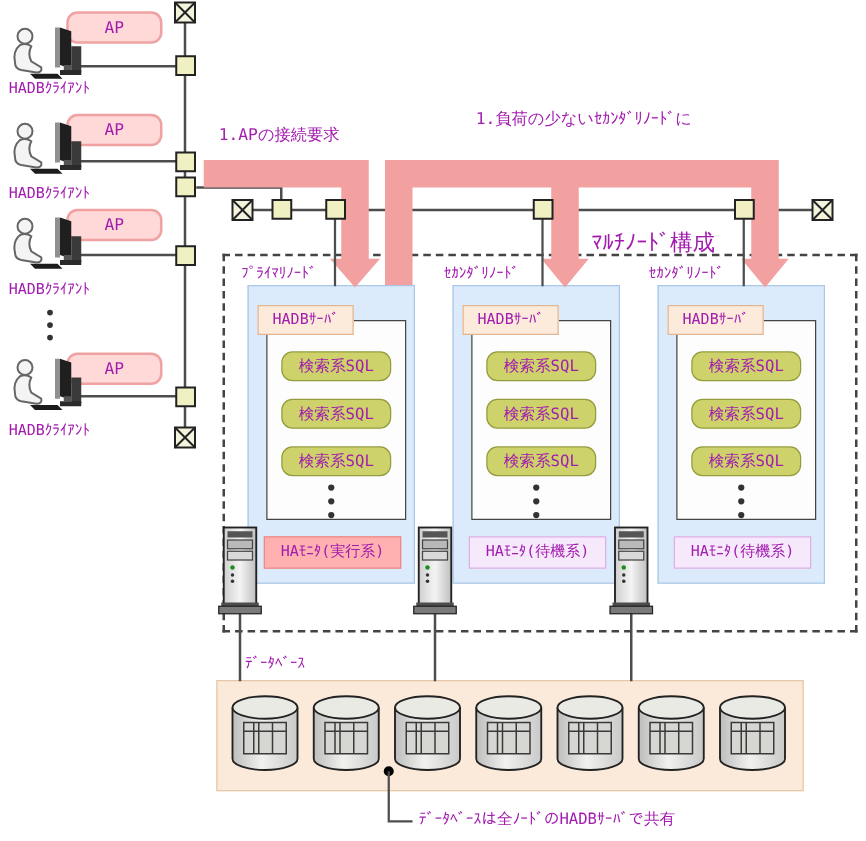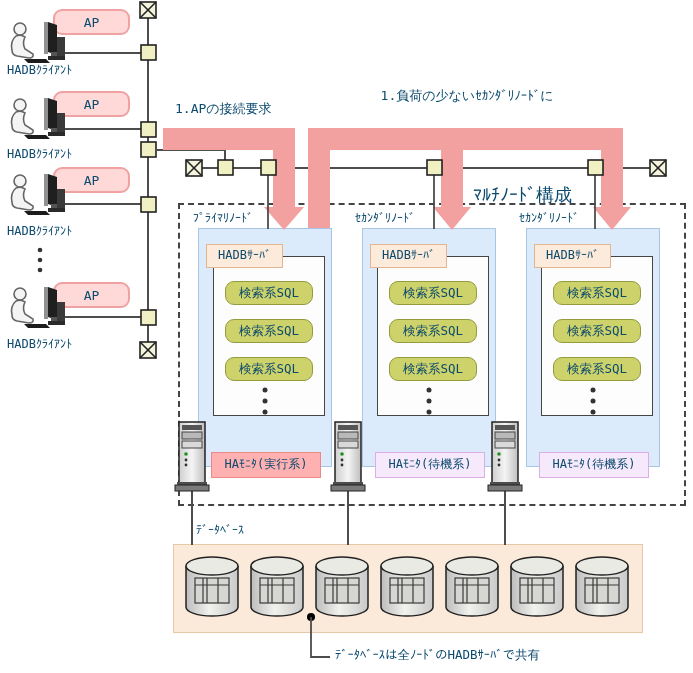--- a/index.html
+++ b/index.html
@@ -1,29 +1,29 @@
 <!DOCTYPE html>
 <html><head>
 <meta charset="utf-8">
 <style>
   html,body{margin:0;padding:0;background:#fff;}
   .canvas{position:relative;width:693px;height:673px;background:#fff;
-    font-family:"DejaVu Sans Mono","DejaVu Sans",sans-serif;color:#0c4a6e;overflow:hidden;}
+    font-family:"DejaVu Sans Mono","DejaVu Sans",sans-serif;color:#a21caf;overflow:hidden;}
   .txt{position:absolute;font-size:12px;line-height:15px;white-space:nowrap;}
   .ap-box{position:absolute;width:77px;height:26px;background:#FFD8D8;border:2px solid #F0A2A2;
     border-radius:9px;text-align:center;font-size:13px;line-height:24px;box-sizing:border-box;}
   .dashed-box{position:absolute;border:2px dashed #444;box-sizing:border-box;background:transparent;}
   .node-box{position:absolute;width:134px;height:239px;background:#DCEBFB;border:1.5px solid #A9C7E5;box-sizing:border-box;}
   .inner-box{position:absolute;left:14px;top:27px;width:112px;height:160px;background:#FDFDFD;border:1.5px solid #454545;box-sizing:border-box;}
   .hadb-server{position:absolute;left:7px;top:15px;width:77px;height:24px;background:#FCEBDB;border:1.5px solid #E2B693;
     box-sizing:border-box;text-align:center;font-size:12px;line-height:21px;}
   .sql-box{position:absolute;left:26px;width:88px;height:24px;background:#CDD26A;border:1.5px solid #949C3E;
     border-radius:9px;box-sizing:border-box;text-align:center;font-size:12.5px;line-height:21px;}
   .monitor-box{position:absolute;left:12px;top:200px;width:110px;height:26px;box-sizing:border-box;
-    text-align:center;font-size:12px;line-height:23px;margin-top:23px;}
+    text-align:center;font-size:12px;line-height:23px;}
   .monitor-active{background:#FFB0B0;border:1.5px solid #EC8888;}
   .monitor-standby{background:#F6E9FB;border:1.5px solid #DBAEE5;}
   .db-box{position:absolute;left:173px;top:544px;width:470px;height:89px;background:#FBE9D9;border:1px solid #E6C7A8;box-sizing:border-box;}
   .step-note{position:absolute;font-size:13px;line-height:19px;}
   svg.overlay{position:absolute;left:0;top:0;pointer-events:none;}
 </style>
 </head>
 <body>
 
 <div class="canvas">

